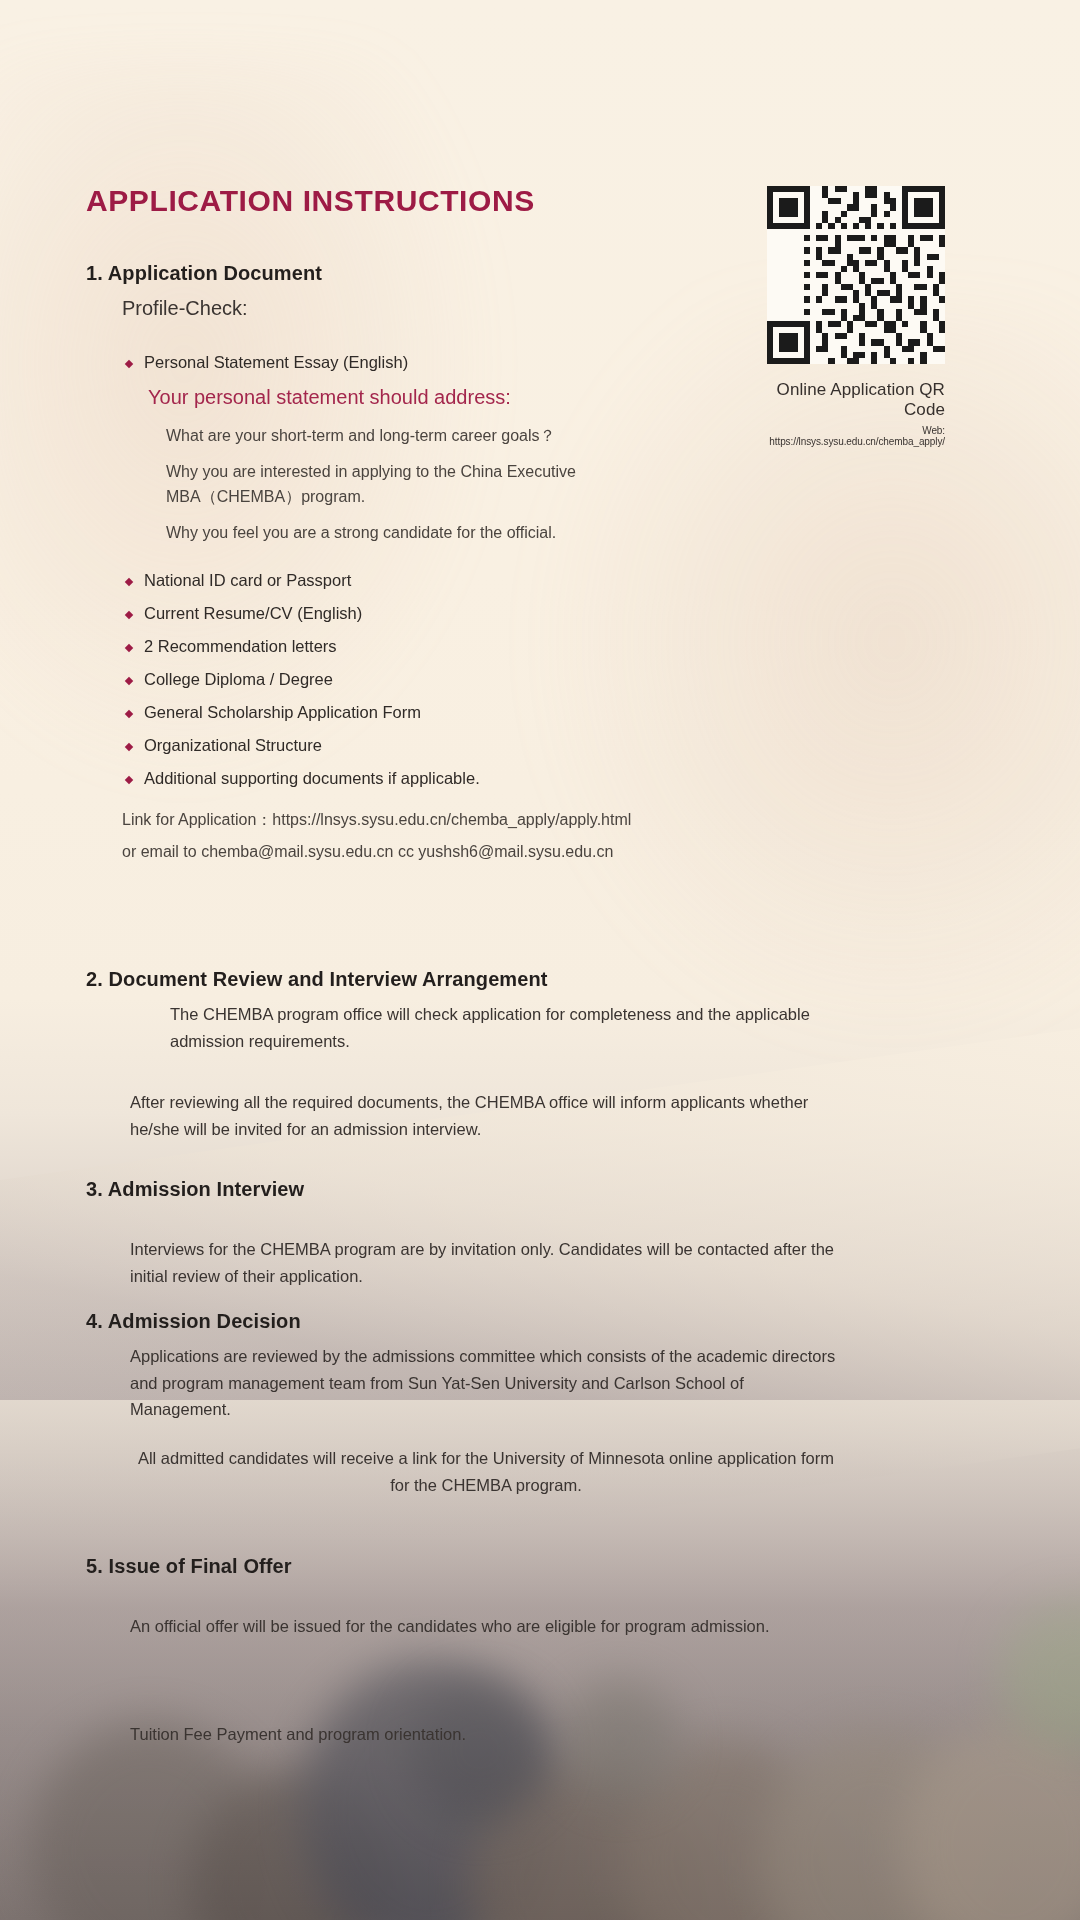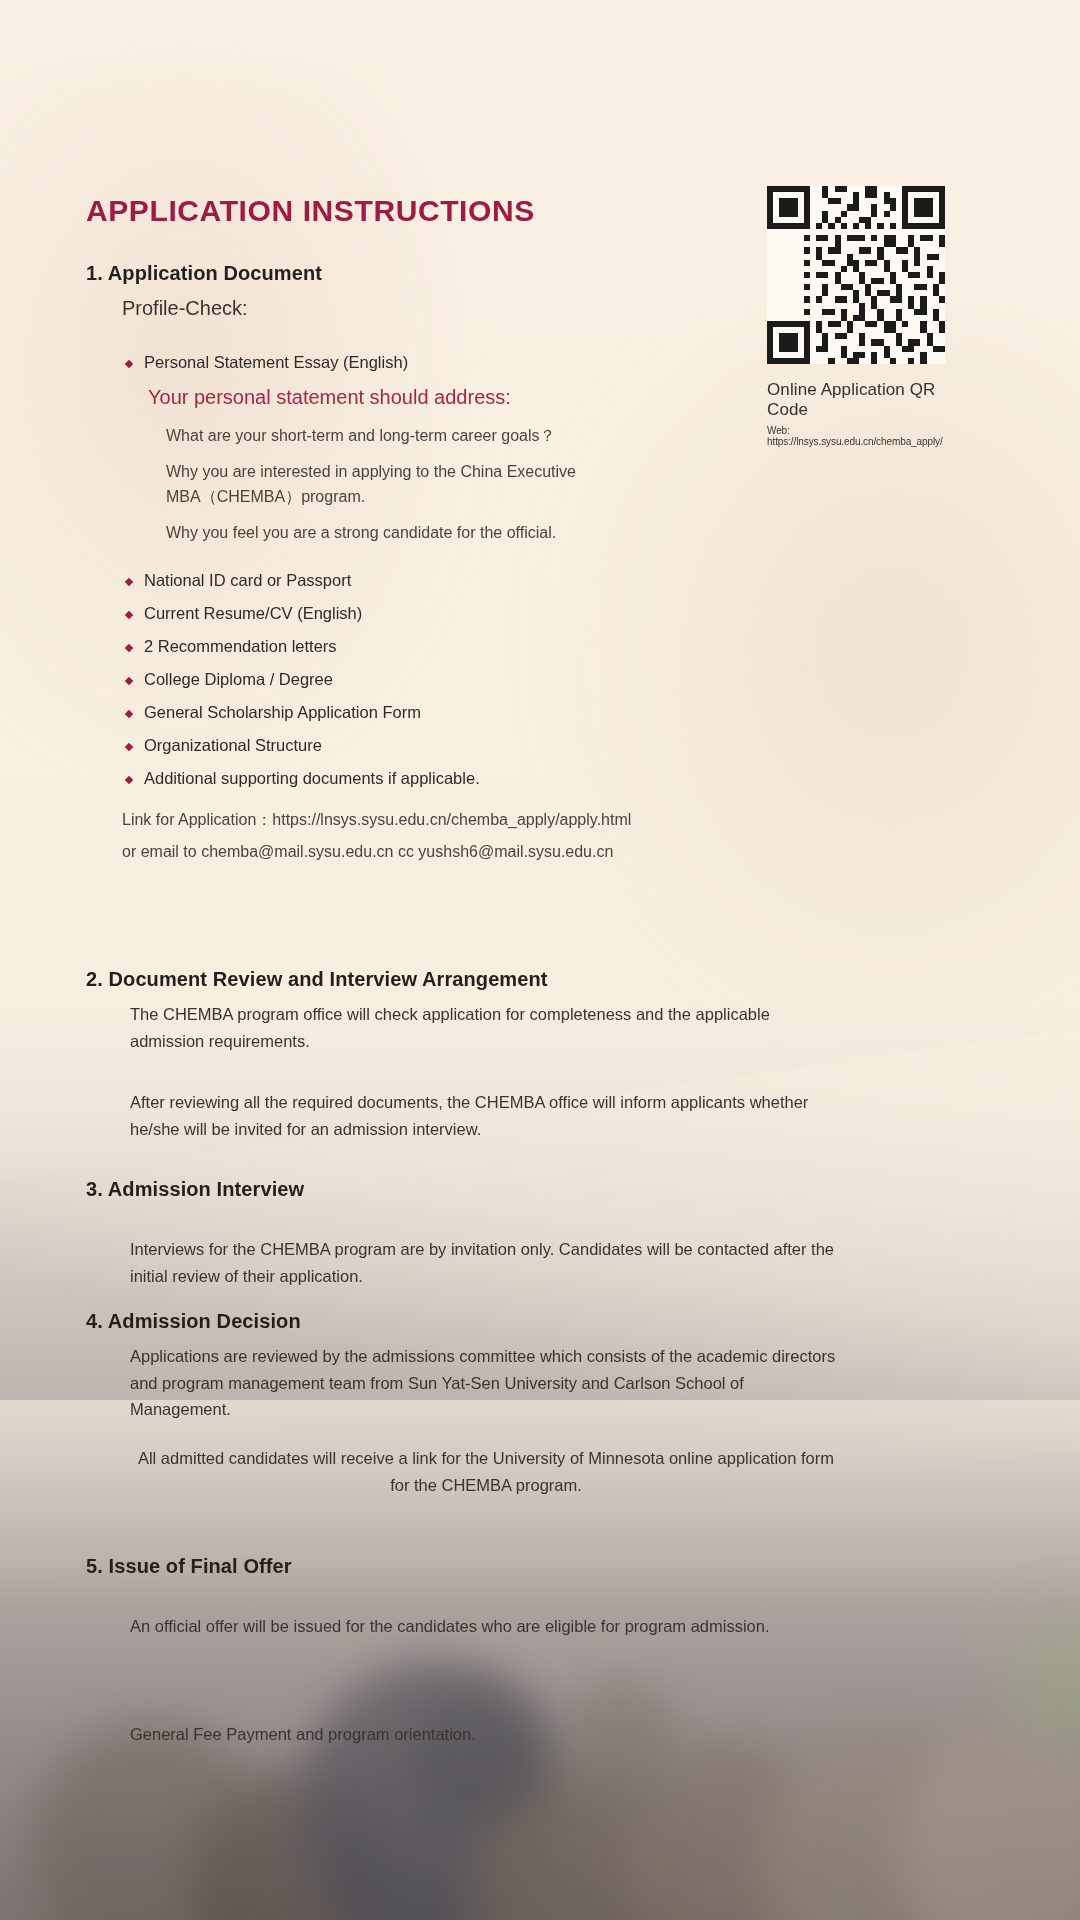--- a/index.html
+++ b/index.html
@@ -80,33 +80,33 @@
 
   
   .page {
     position: absolute;
     inset: 0;
   }
 
   .title {
     position: absolute;
     left: 86px;
-    top: 194px;
+    top: 184px;
     font-size: 30px;
     font-weight: bold;
     letter-spacing: 0.6px;
     color: #9d1b45;
   }
 
   .qr-wrap {
     position: absolute;
     left: 767px;
     top: 186px;
     width: 178px;
-    text-align: left;
+    text-align: right;
   }
   .qr {
     width: 178px;
     height: 178px;
     background-color: #fdfaf4;
     image-rendering: pixelated;
   }
   .qr-caption {
     margin-top: 12px;
     font-size: 17px;
@@ -385,21 +385,21 @@
 
     <div style="margin-top:22px;">
       <div class="link-line">Link for Application：https://lnsys.sysu.edu.cn/chemba_apply/apply.html</div>
       <div class="link-line">or email to chemba@mail.sysu.edu.cn cc yushsh6@mail.sysu.edu.cn</div>
     </div>
   </div>
 
   <div class="sec" style="top:968px;">
     <div class="sec-head">2. Document Review and Interview Arrangement</div>
     <div class="sec-body">
-      <div class="p" style="max-width:715px;">The CHEMBA program office will check application for completeness and the applicable admission requirements.</div>
+      <div class="p" style="max-width:715px;margin-left:40px;">The CHEMBA program office will check application for completeness and the applicable admission requirements.</div>
       <div class="p" style="max-width:700px;">After reviewing all the required documents, the CHEMBA office will inform applicants whether he/she will be invited for an admission interview.</div>
     </div>
   </div>
 
   <div class="sec" style="top:1178px;">
     <div class="sec-head">3. Admission Interview</div>
     <div class="sec-body">
       <div class="p" style="max-width:715px;">Interviews for the CHEMBA program are by invitation only. Candidates will be contacted after the initial review of their application.</div>
     </div>
   </div>
@@ -414,17 +414,17 @@
 
   <div class="sec" style="top:1555px;">
     <div class="sec-head">5. Issue of Final Offer</div>
     <div class="sec-body">
       <div class="p" style="max-width:700px;">An official offer will be issued for the candidates who are eligible for program admission.</div>
     </div>
   </div>
 
   <div class="sec" style="top:1686px;">
     <div class="sec-body">
-      <div class="p">General Fee Payment and program orientation.</div>
+      <div class="p">Tuition Fee Payment and program orientation.</div>
     </div>
   </div>
 
 </div>
 
 </body></html>

